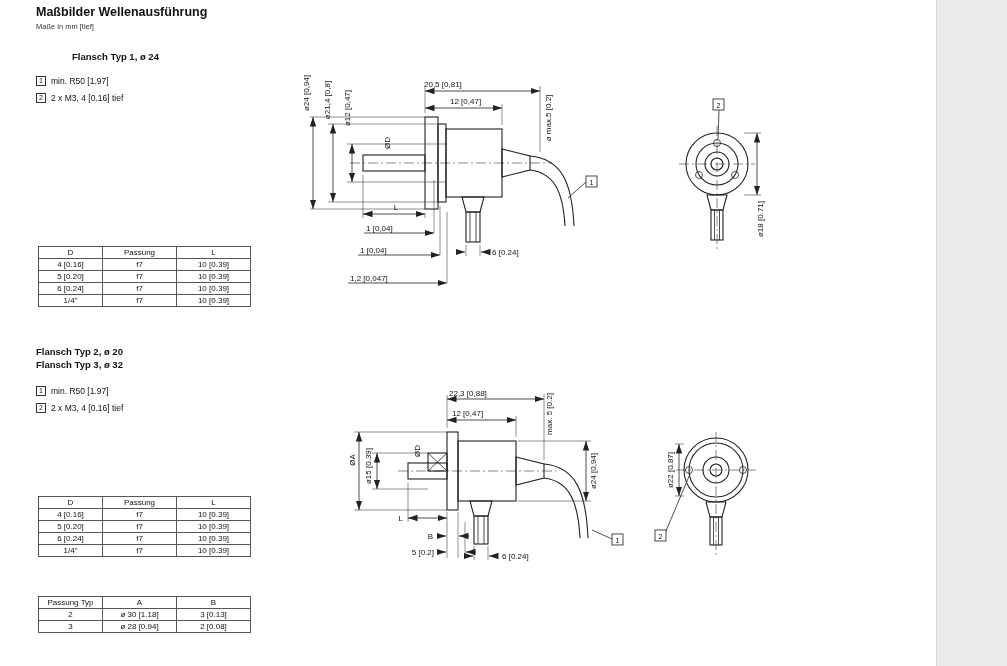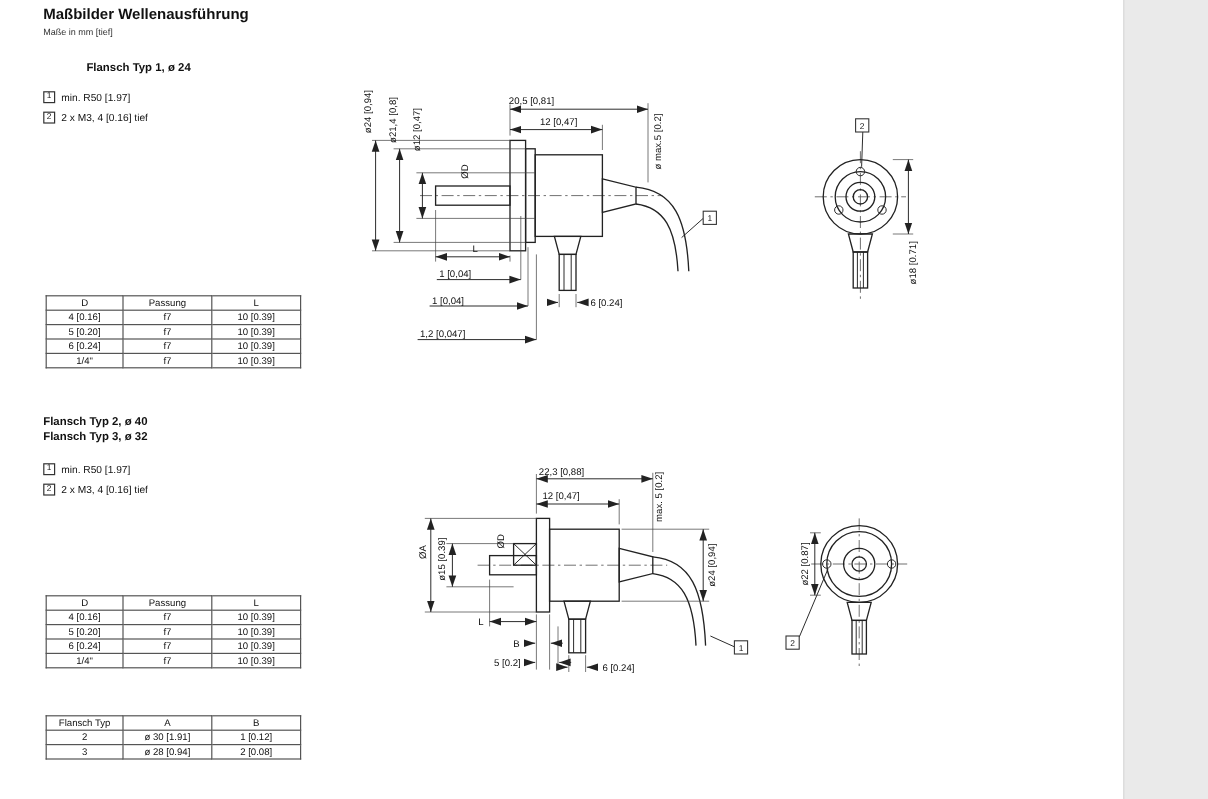--- a/index.html
+++ b/index.html
@@ -79,21 +79,21 @@
       </tr>
       <tr>
         <td>1/4"</td>
         <td>f7</td>
         <td>10 [0.39]</td>
       </tr>
     </tbody>
   </table>
 
   <div class="abs sec-heading" style="left:36px; top:346px;">
-    <div>Flansch Typ 2, ø 40</div>
+    <div>Flansch Typ 2, ø 20</div>
     <div>Flansch Typ 3, ø 32</div>
   </div>
 
   <div class="abs note" style="left:36px; top:386px;">
     <span class="refbox">1</span>
     <span>min. R50 [1.97]</span>
   </div>
   <div class="abs note" style="left:36px; top:403px;">
     <span class="refbox">2</span>
     <span>2 x M3, 4 [0.16] tief</span>
@@ -137,30 +137,30 @@
   </table>
 
   <table class="dim" style="left:38px; top:596px;">
     <colgroup>
         <col style="width:64px">
         <col style="width:74px">
         <col style="width:74px">
       </colgroup>
     <thead>
       <tr>
-        <th>Flansch Typ</th>
+        <th>Passung Typ</th>
         <th>A</th>
         <th>B</th>
       </tr>
     </thead>
     <tbody>
       <tr>
         <td>2</td>
-        <td>ø 30 [1.91]</td>
-        <td>1 [0.12]</td>
+        <td>ø 30 [1.18]</td>
+        <td>3 [0.13]</td>
       </tr>
       <tr>
         <td>3</td>
         <td>ø 28 [0.94]</td>
         <td>2 [0.08]</td>
       </tr>
     </tbody>
   </table>
 
   <svg class="drawings" width="1007" height="666" viewBox="0 0 1007 666">

